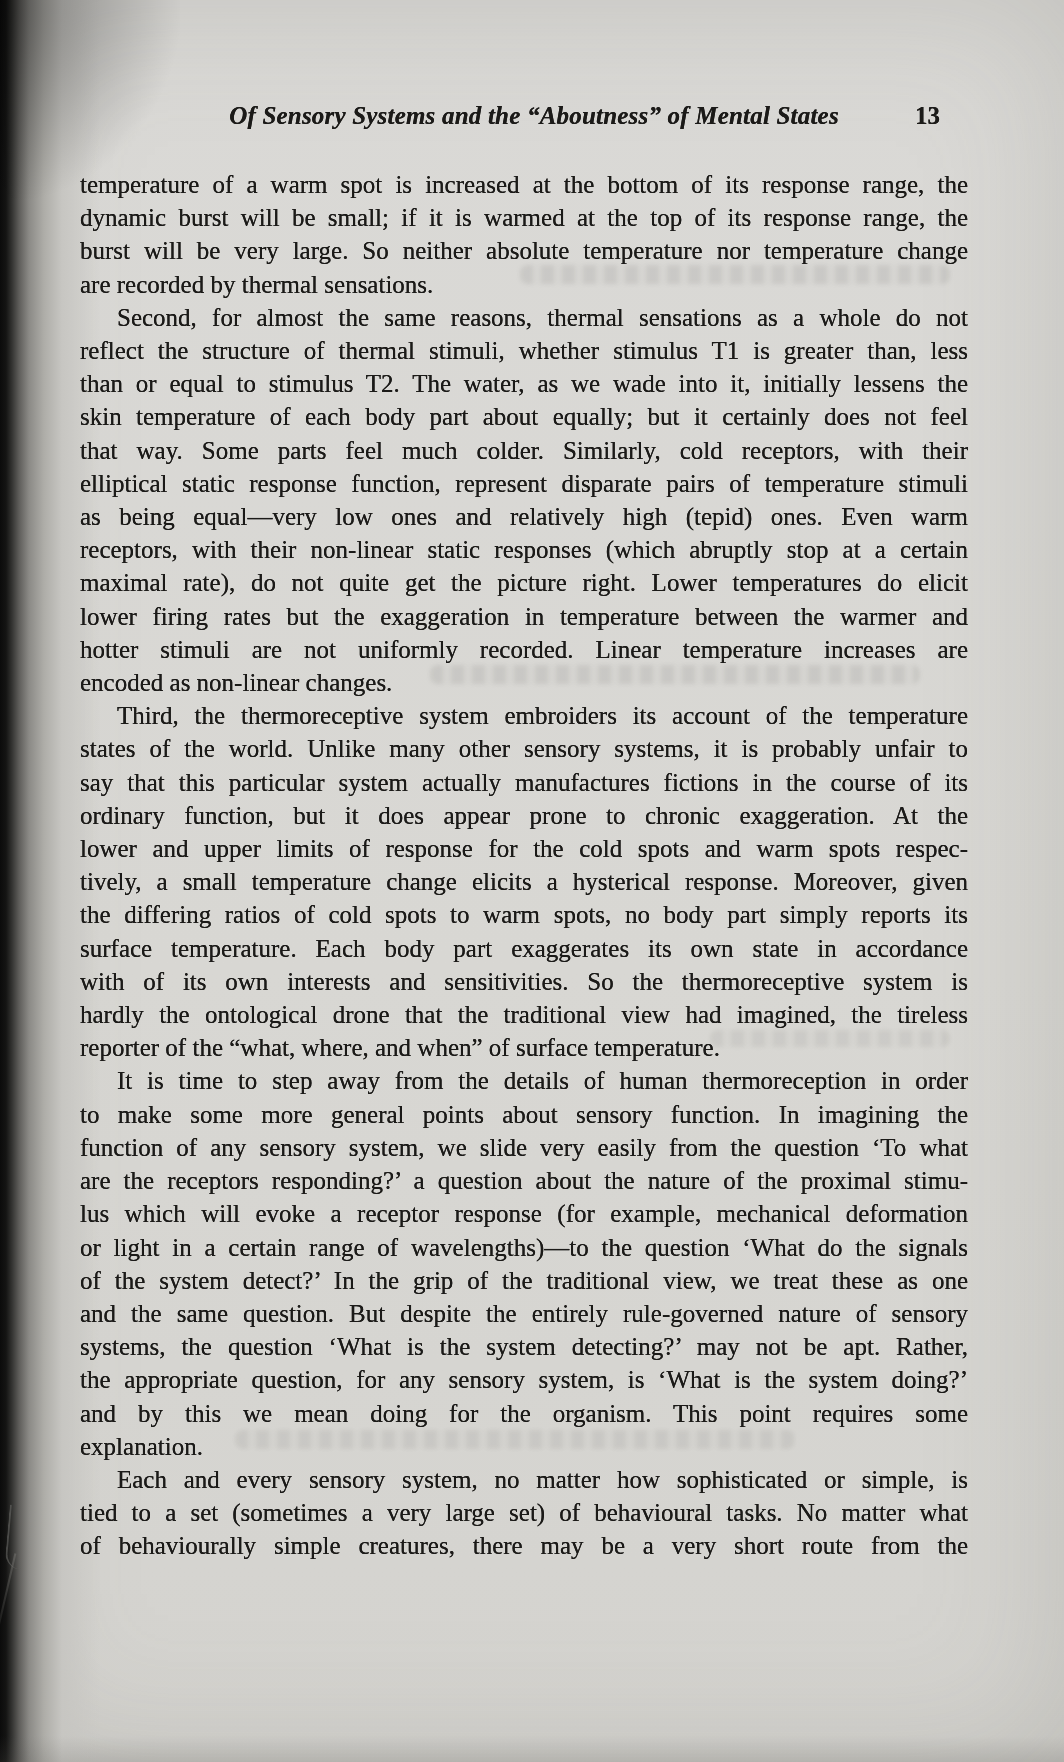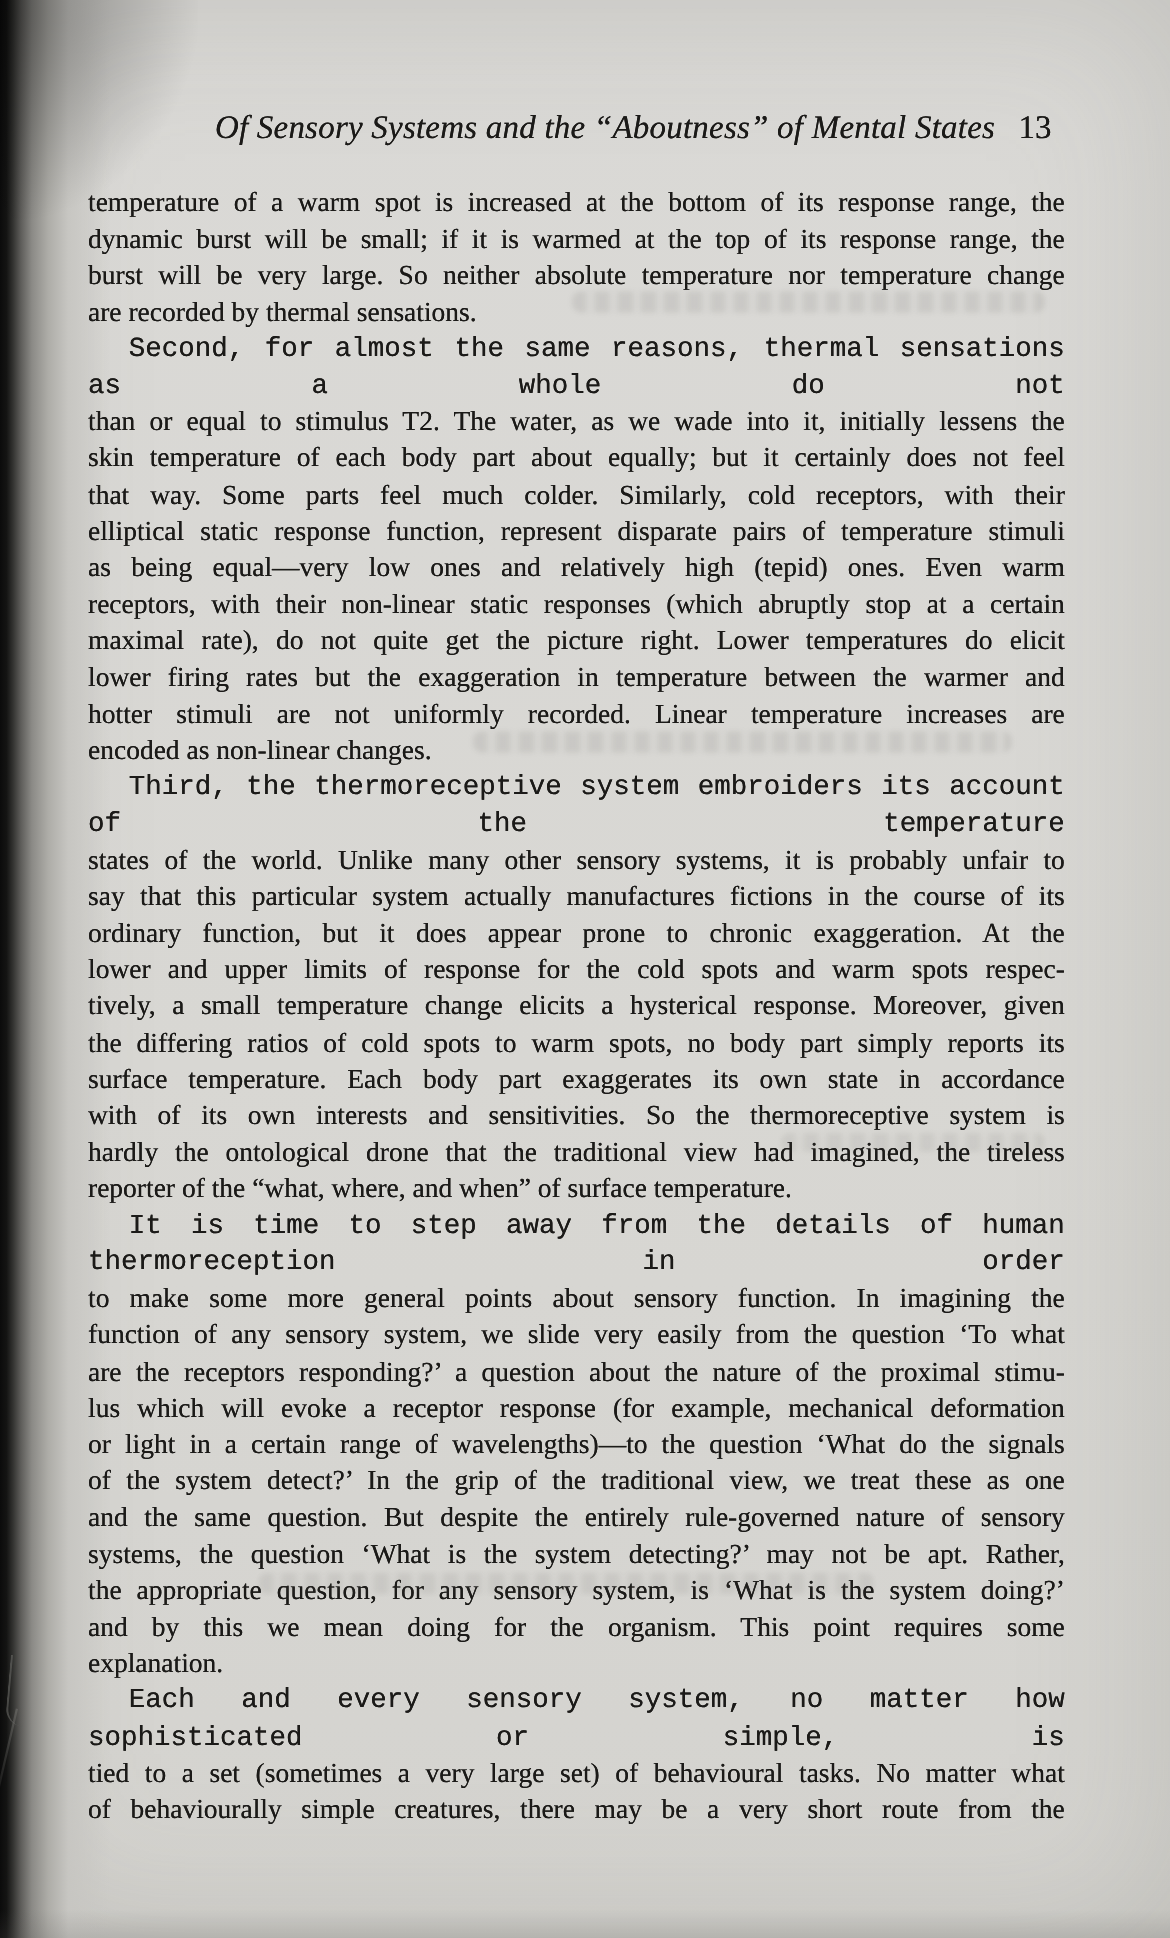--- a/index.html
+++ b/index.html
@@ -40,26 +40,27 @@
   }
   .bottom-edge-shade {
     position: absolute;
     left: 0; bottom: 0;
     width: 100%; height: 26px;
     background: linear-gradient(to top, rgba(90,88,84,0.18), rgba(90,88,84,0));
   }
 
   .page-header {
     position: absolute;
-    left: 68px;
+    left: 52px;
     top: 101px;
     width: 888px;
     height: 34px;
-    font-size: 30px;
+    font-size: 25px;
     line-height: 30px;
+    font-weight: bold;
   }
   .running-title {
     position: absolute;
     left: 0; right: 0;
     text-align: center;
     font-style: italic;
     transform: translateX(38px);
     letter-spacing: 0.2px;
     text-shadow: 0 0 0.4px currentColor;
   }
@@ -80,21 +81,21 @@
     line-height: 33.2px;
     text-shadow: 0 0 0.45px currentColor;
     margin-left: 28px;
   }
   .paragraph { margin: 0; }
   .line {
     text-align: justify;
     text-align-last: justify;
     white-space: normal;
   }
-  .line.indent { text-indent: 37px; font-family: Liberation Mono, monospace; }
+  .line.indent { text-indent: 37px; }
   .line.endline { text-align-last: left; }
 
   
   .smudge {
     position: absolute;
     border-radius: 8px;
     background: repeating-linear-gradient(90deg,
       rgba(96, 94, 90, 0.12) 0px, rgba(96, 94, 90, 0.12) 13px,
       rgba(96, 94, 90, 0.025) 13px, rgba(96, 94, 90, 0.025) 21px);
     filter: blur(2.2px);
@@ -141,20 +142,21 @@
 
   <div class="body-text">
       <div class="paragraph">
         <div class="line">temperature of a warm spot is increased at the bottom of its response range, the</div>
         <div class="line">dynamic burst will be small; if it is warmed at the top of its response range, the</div>
         <div class="line">burst will be very large. So neither absolute temperature nor temperature change</div>
         <div class="line endline">are recorded by thermal sensations.</div>
       </div>
       <div class="paragraph">
         <div class="line indent">Second, for almost the same reasons, thermal sensations as a whole do not</div>
+        <div class="line">reflect the structure of thermal stimuli, whether stimulus T1 is greater than, less</div>
         <div class="line">than or equal to stimulus T2. The water, as we wade into it, initially lessens the</div>
         <div class="line">skin temperature of each body part about equally; but it certainly does not feel</div>
         <div class="line">that way. Some parts feel much colder. Similarly, cold receptors, with their</div>
         <div class="line">elliptical static response function, represent disparate pairs of temperature stimuli</div>
         <div class="line">as being equal—very low ones and relatively high (tepid) ones. Even warm</div>
         <div class="line">receptors, with their non-linear static responses (which abruptly stop at a certain</div>
         <div class="line">maximal rate), do not quite get the picture right. Lower temperatures do elicit</div>
         <div class="line">lower firing rates but the exaggeration in temperature between the warmer and</div>
         <div class="line">hotter stimuli are not uniformly recorded. Linear temperature increases are</div>
         <div class="line endline">encoded as non-linear changes.</div>

